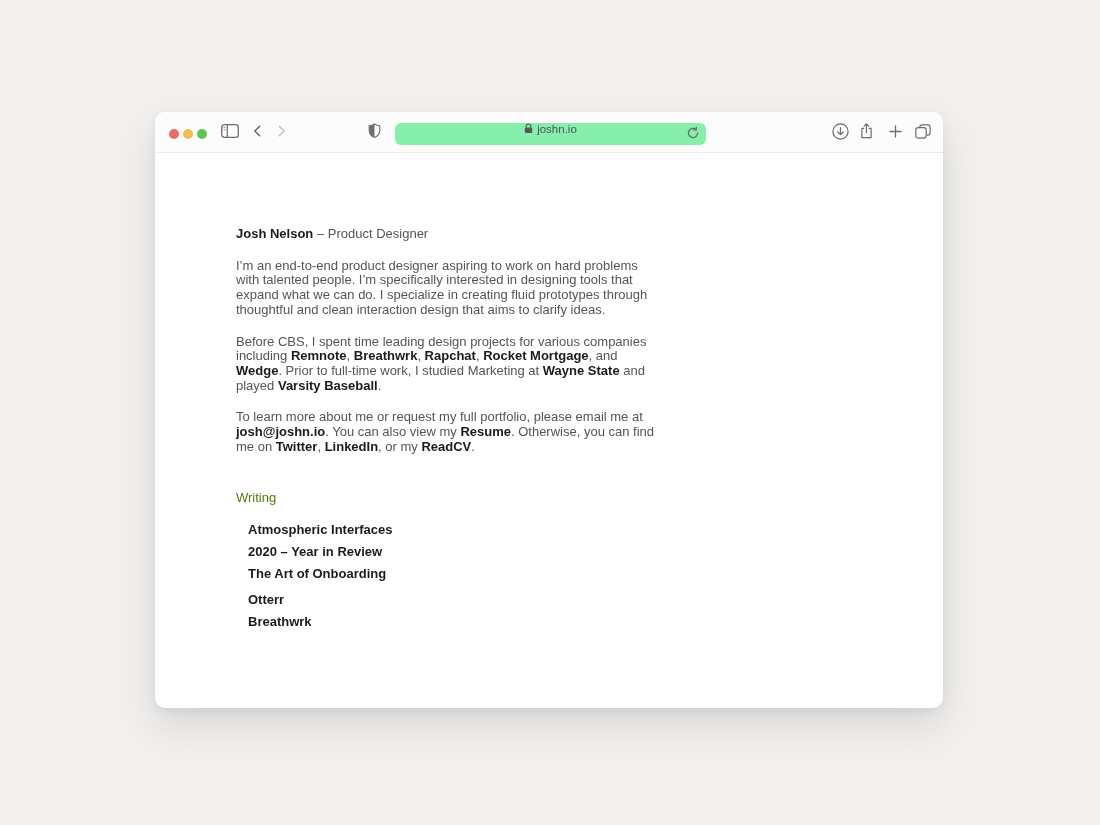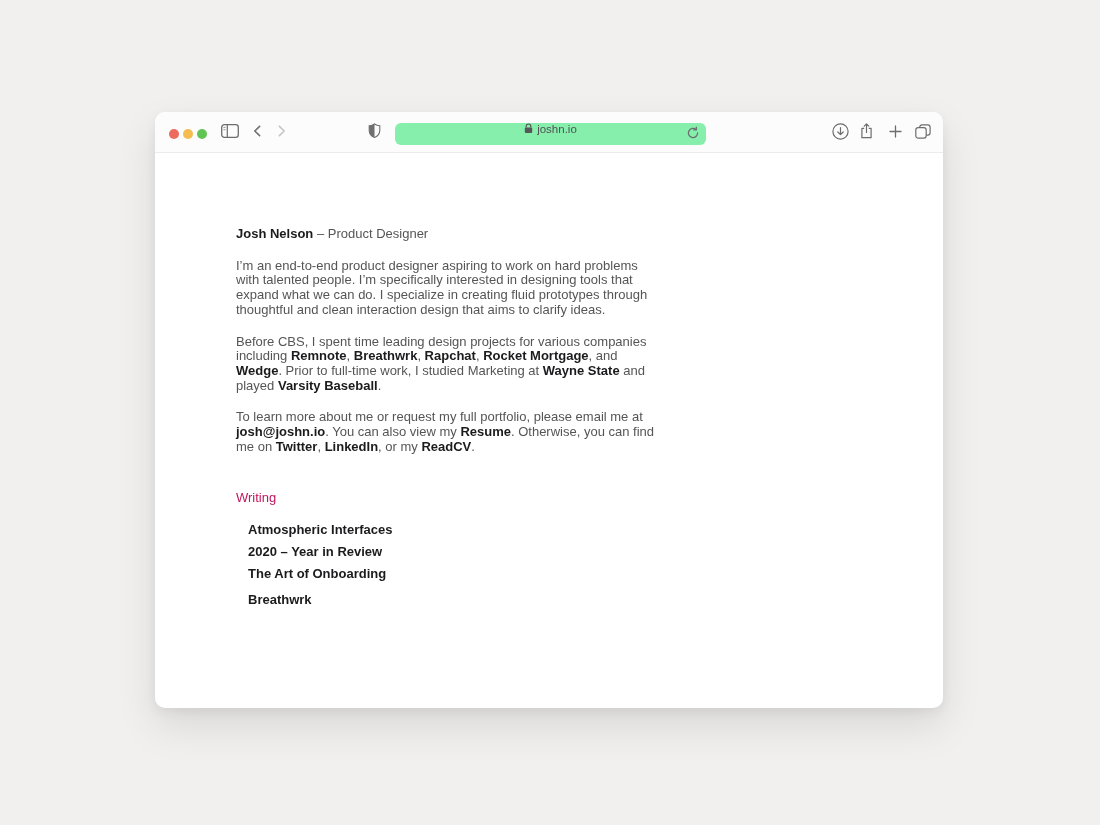--- a/index.html
+++ b/index.html
@@ -40,21 +40,21 @@
   .urlbar .host{margin-left:4px;}
   .btn-reload{position:absolute;right:6px;top:4px;width:14px;height:14px;}
   
   .content{
     padding:74px 0 0 81px;width:434px;
     font-size:13px;line-height:14.7px;color:#555557;
   }
   .heading{margin:0 0 17px 0;}
   .content p{margin:0 8px 17px 0;}
   .b{color:#1b1b1d;font-weight:700;}
-  .section-label{margin:37px 0 17px 0;color:#be185d;}
+  .section-label{margin:37px 0 17px 0;color:#4d7c0f;}
   .link-list{margin:12px;}
   .link-list .list-link{font-weight:700;color:#1b1b1d;margin:0 0 7px 0;}
 </style>
 </head>
 <body>
 
 <div class="window">
 
   <div class="toolbar">
 
@@ -169,17 +169,18 @@
     <p><span>To learn more about me or request my full portfolio, please email me at </span><span class="b">josh@joshn.io</span><span>. You can also view my </span><span class="b">Resume</span><span>. Otherwise, you can find me on </span><span class="b">Twitter</span><span>, </span><span class="b">LinkedIn</span><span>, or my </span><span class="b">ReadCV</span><span>.</span></p>
 
     <div class="section-label">Writing</div>
     <div class="link-list">
         <div class="list-link">Atmospheric Interfaces</div>
         <div class="list-link">2020 – Year in Review</div>
         <div class="list-link">The Art of Onboarding</div>
       </div>
 
     <div class="link-list">
+        <div class="list-link">Otterr</div>
         <div class="list-link">Breathwrk</div>
       </div>
 
   </div>
 </div>
 
 </body></html>

